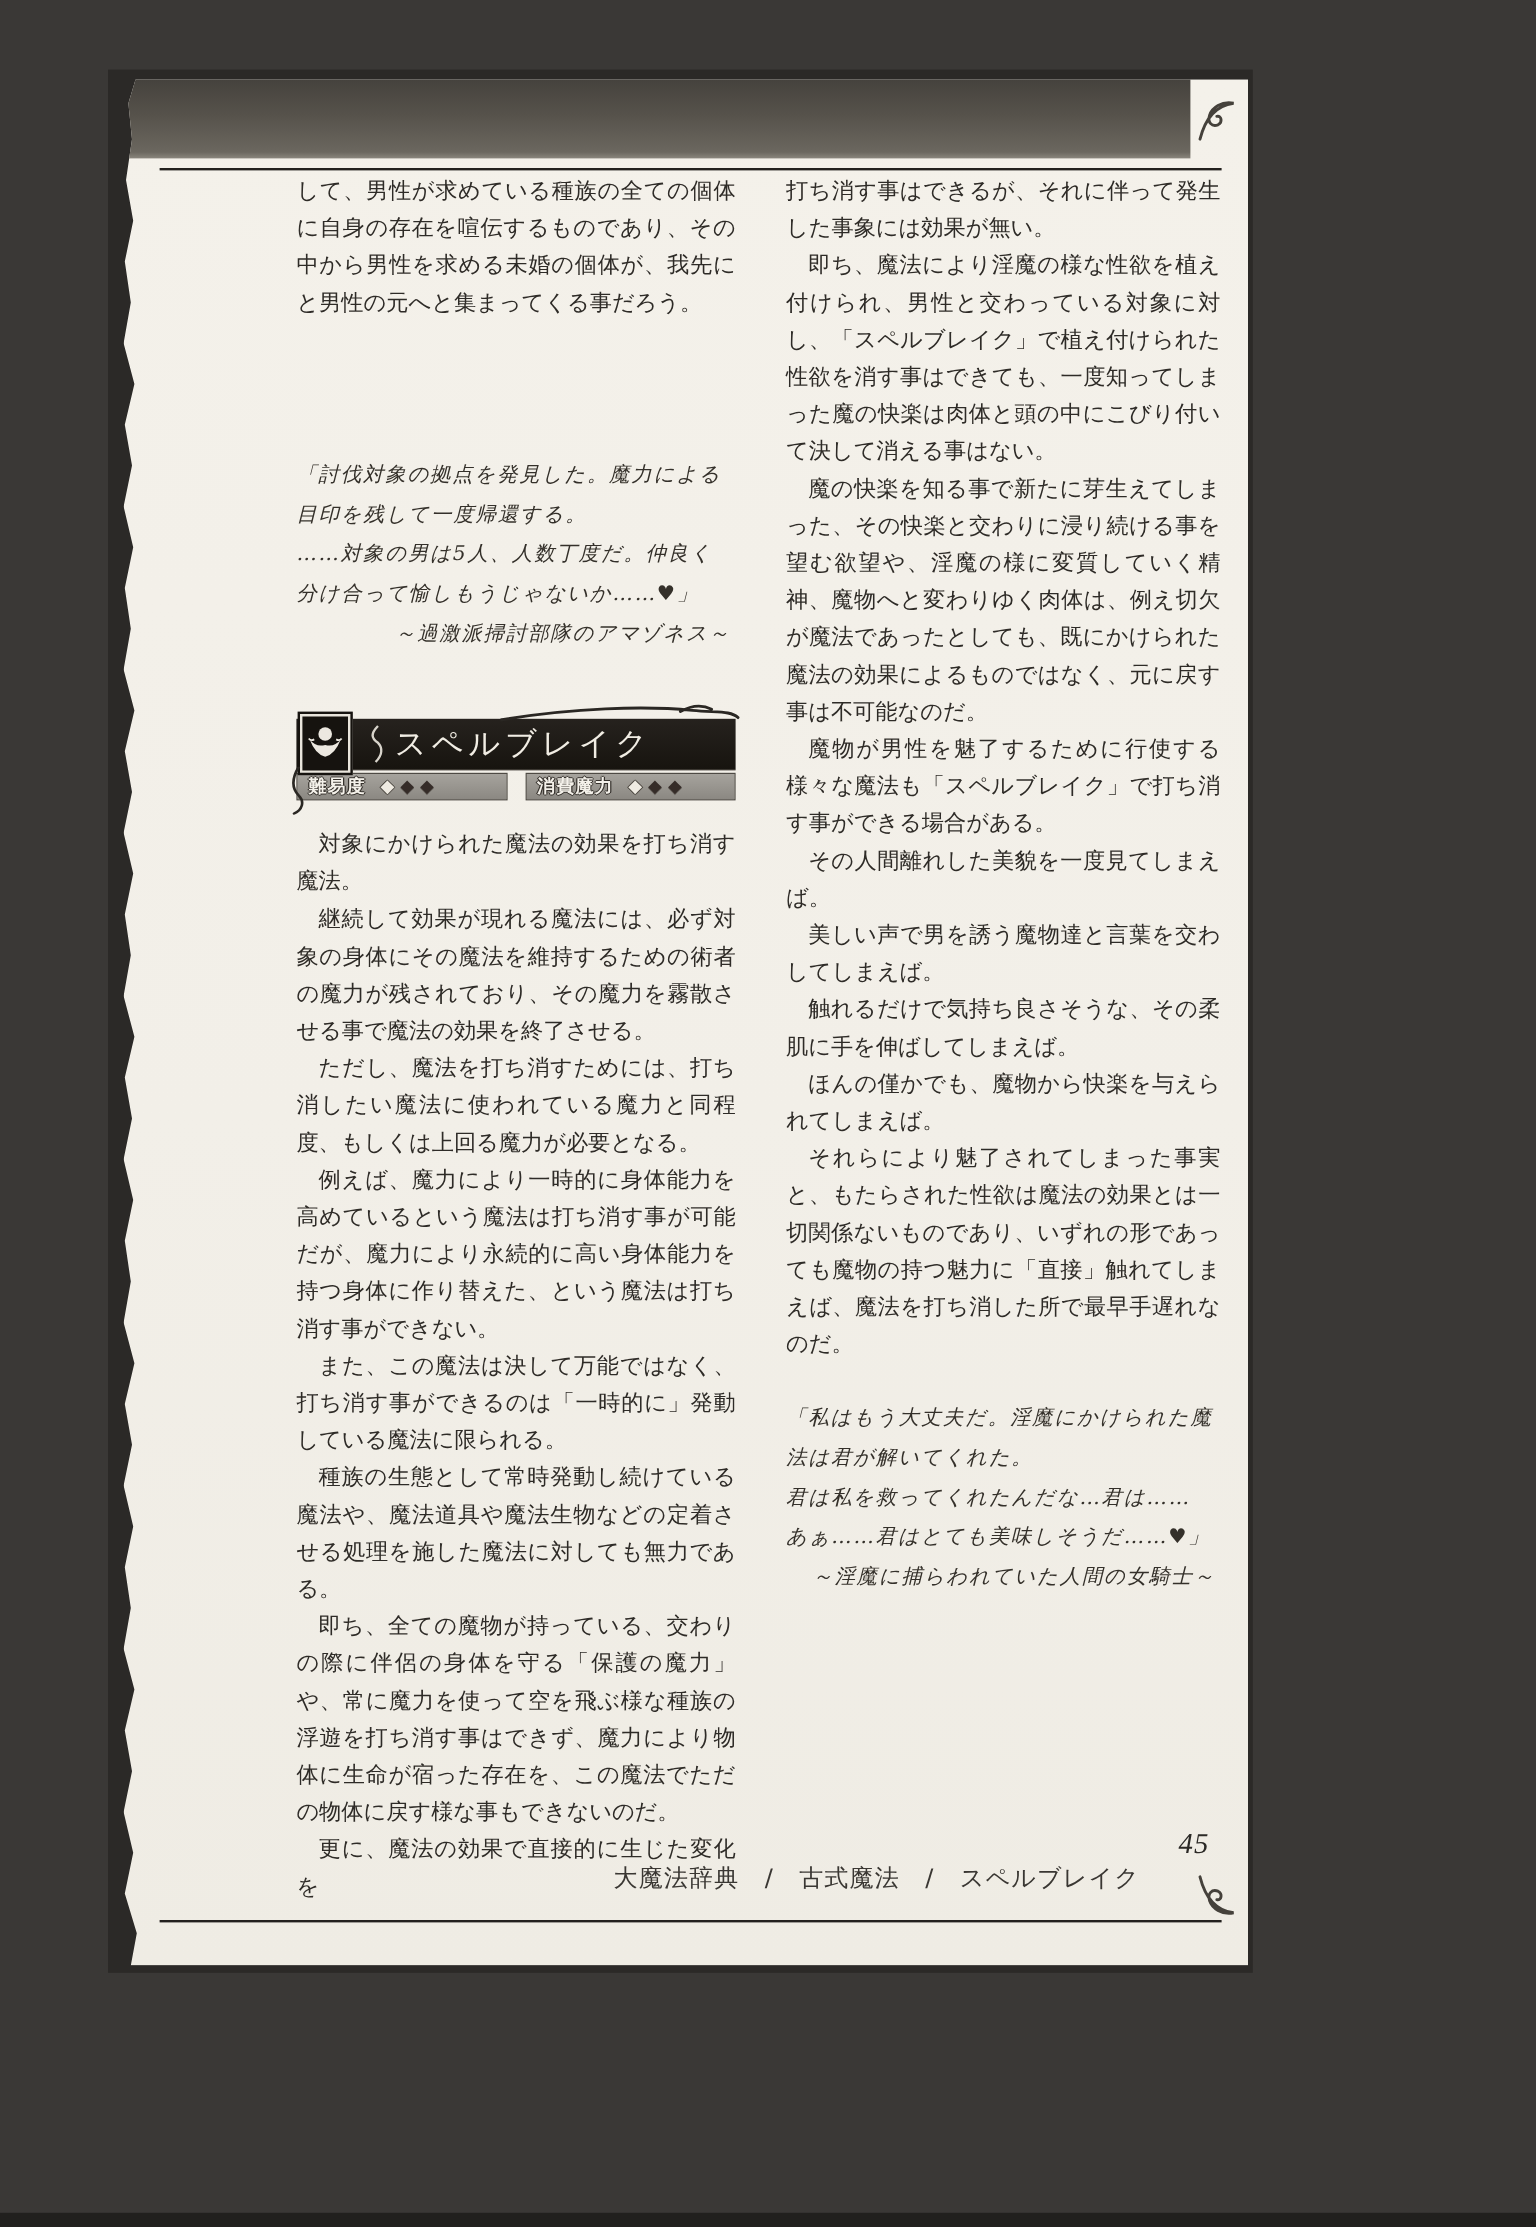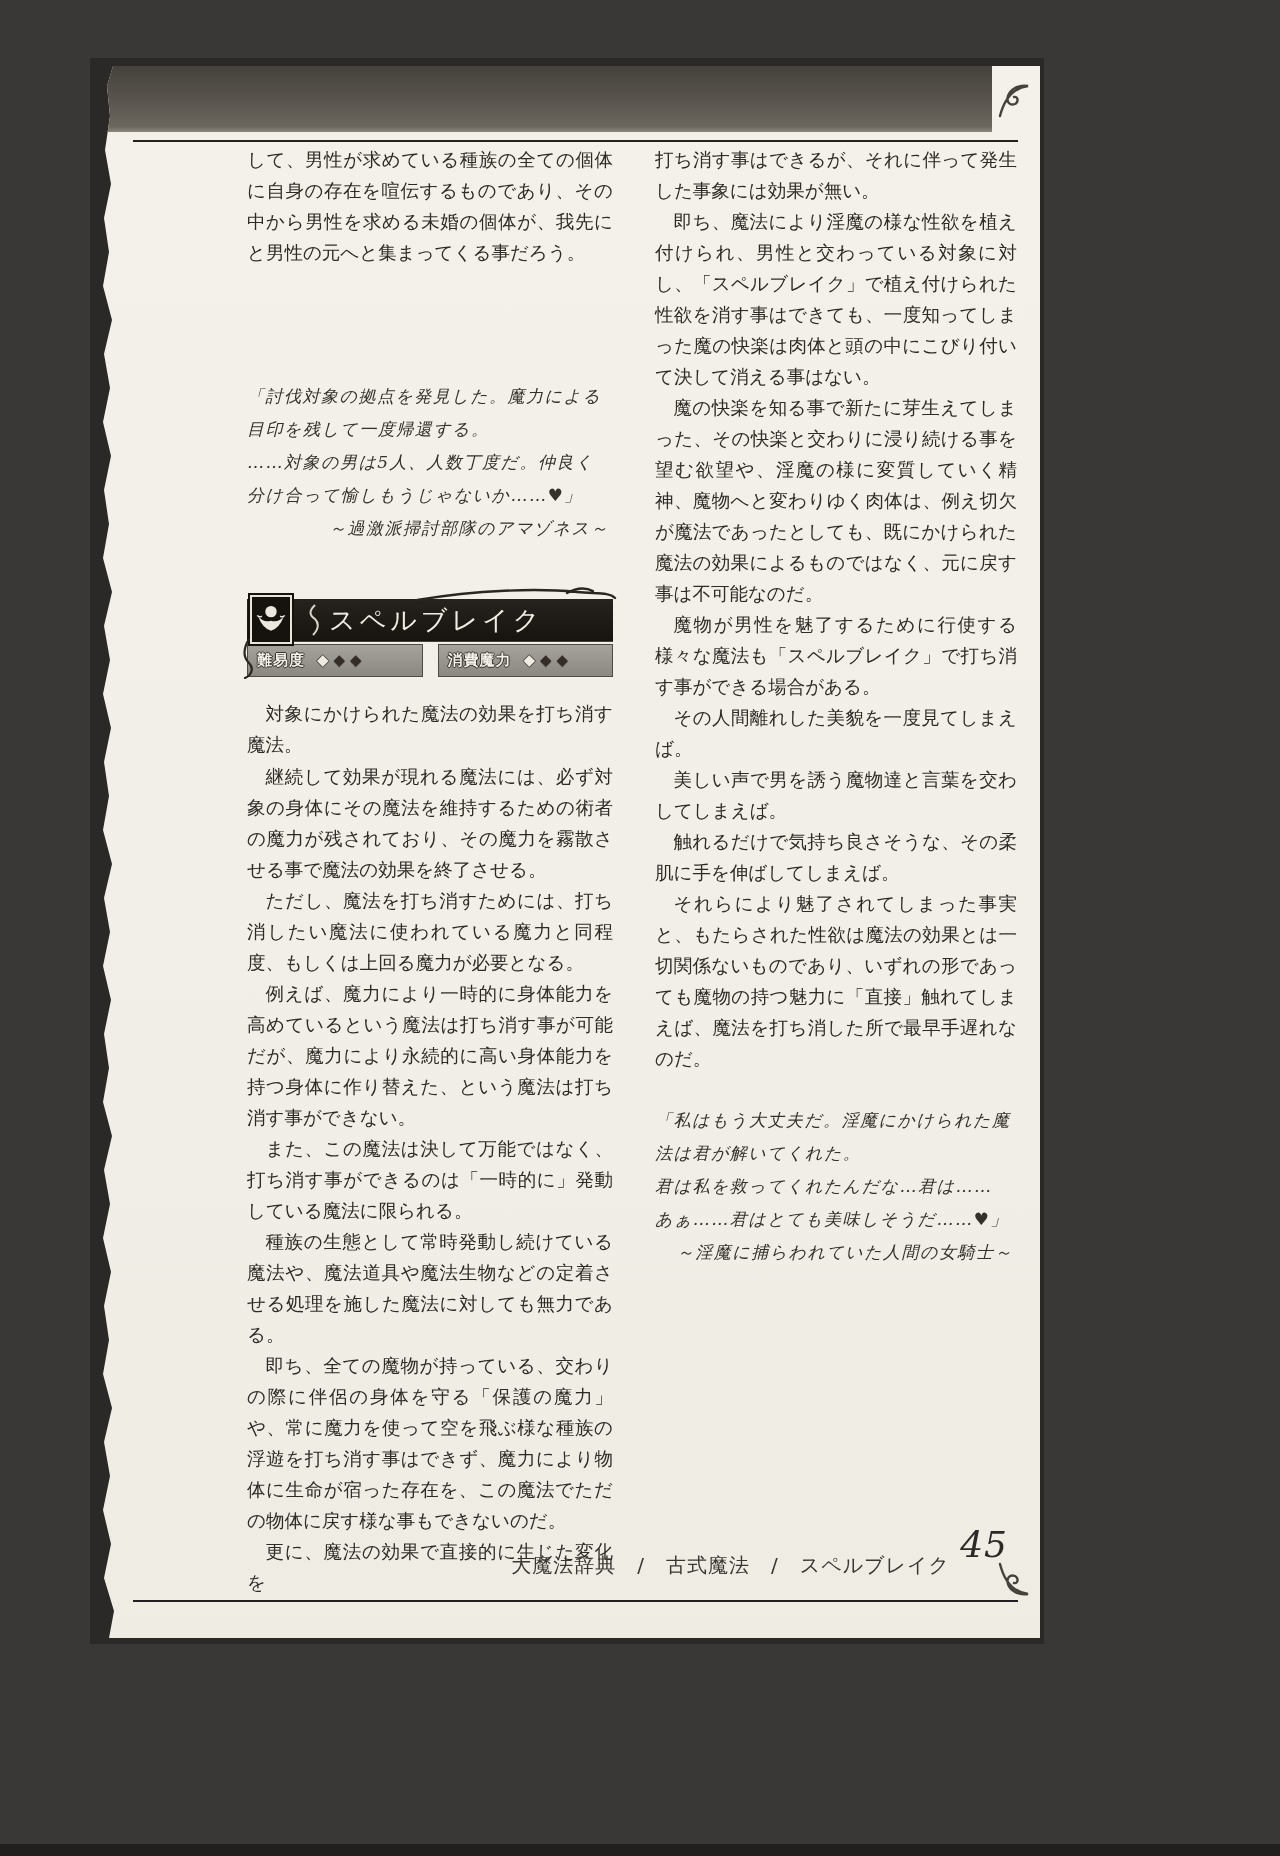--- a/index.html
+++ b/index.html
@@ -43,34 +43,34 @@
   .spell-block{margin-top:54px;position:relative;text-indent:0;}
   .banner-bar{position:relative;height:42px;background:linear-gradient(180deg,#26221e,#17140f);
     display:flex;align-items:center;padding-left:60px;box-shadow:0 1px 0 #44403a;}
   .banner-title{color:#f1ede4;font-size:26px;font-weight:normal;letter-spacing:4px;line-height:42px;}
   .icon-box{position:absolute;left:1px;top:-6px;width:46px;height:53px;background:#16130f;
     box-shadow:inset 0 0 0 2px #16130f, inset 0 0 0 4px #e9e5dc;display:flex;align-items:center;justify-content:center;}
   .flourish-top{position:absolute;right:-4px;top:-13px;}
   .flourish-left-curl{position:absolute;left:-8px;top:40px;}
   .banner-squiggle{margin-right:10px;}
   .stat-row{display:flex;gap:15px;margin-top:3px;}
-  .stat-bar{width:178px;height:33px;background:linear-gradient(180deg,#a6a39d,#8b8882);
+  .stat-bar{width:178px;height:23px;background:linear-gradient(180deg,#a6a39d,#8b8882);
     border:1px solid #4e4a44;display:flex;align-items:center;padding:0 9px;box-sizing:border-box;}
   .stat-label{font-size:15px;font-weight:bold;color:#f4f1ea;letter-spacing:1px;
     text-shadow:-1px 0 #35312c,1px 0 #35312c,0 -1px #35312c,0 1px #35312c;}
   .diamonds{margin-left:12px;font-size:15px;letter-spacing:5px;line-height:23px;}
   .diamond[data-tone="light"]{color:#efebe2;text-shadow:-1px 0 #4a463f,1px 0 #4a463f,0 -1px #4a463f,0 1px #4a463f;}
   .diamond[data-tone="dark"]{color:#352c28;text-shadow:0 1px 0 #6b6761;}
 
   
   .footer-breadcrumb{position:absolute;right:90px;top:1486px;
     font-family:"DejaVu Sans","Liberation Sans",sans-serif;
     font-size:20px;color:#3a3733;letter-spacing:1px;}
   .footer-pagenum{position:absolute;right:32px;top:1458px;font-style:italic;
-    font-size:36px;color:#2b2926;letter-spacing:1px;}
+    font-size:24px;color:#2b2926;letter-spacing:1px;font-family:Liberation Serif, serif;}
 </style>
 </head>
 <body>
 
 <div class="page-shadow"></div>
 
 <div class="page">
   <div class="top-band"></div>
   <div class="rule-top"></div>
   <div class="rule-bottom"></div>
@@ -140,20 +140,21 @@
   </div>
 
   <div class="col col2">
     <p class="noindent">打ち消す事はできるが、それに伴って発生した事象には効果が無い。</p>
     <p>即ち、魔法により淫魔の様な性欲を植え付けられ、男性と交わっている対象に対し、「スペルブレイク」で植え付けられた性欲を消す事はできても、一度知ってしまった魔の快楽は肉体と頭の中にこびり付いて決して消える事はない。</p>
     <p>魔の快楽を知る事で新たに芽生えてしまった、その快楽と交わりに浸り続ける事を望む欲望や、淫魔の様に変質していく精神、魔物へと変わりゆく肉体は、例え切欠が魔法であったとしても、既にかけられた魔法の効果によるものではなく、元に戻す事は不可能なのだ。</p>
     <p class="gap-top">魔物が男性を魅了するために行使する様々な魔法も「スペルブレイク」で打ち消す事ができる場合がある。</p>
     <p>その人間離れした美貌を一度見てしまえば。</p>
     <p>美しい声で男を誘う魔物達と言葉を交わしてしまえば。</p>
     <p>触れるだけで気持ち良さそうな、その柔肌に手を伸ばしてしまえば。</p>
+    <p>ほんの僅かでも、魔物から快楽を与えられてしまえば。</p>
     <p>それらにより魅了されてしまった事実と、もたらされた性欲は魔法の効果とは一切関係ないものであり、いずれの形であっても魔物の持つ魅力に「直接」触れてしまえば、魔法を打ち消した所で最早手遅れなのだ。</p>
 
     <div class="quote q2">
       <div>「私はもう大丈夫だ。淫魔にかけられた魔</div>
       <div>法は君が解いてくれた。</div>
       <div>君は私を救ってくれたんだな…君は……</div>
       <div>あぁ……君はとても美味しそうだ……♥」</div>
       <div class="attr">～淫魔に捕らわれていた人間の女騎士～</div>
     </div>
   </div>

